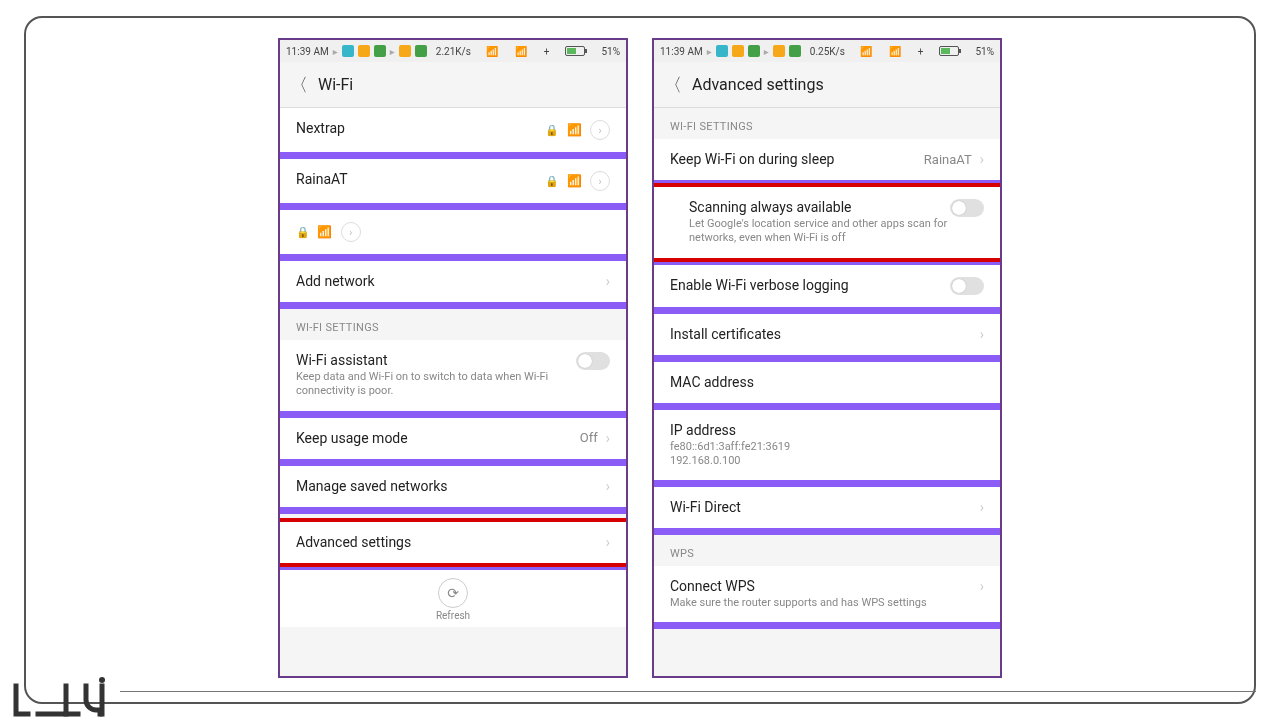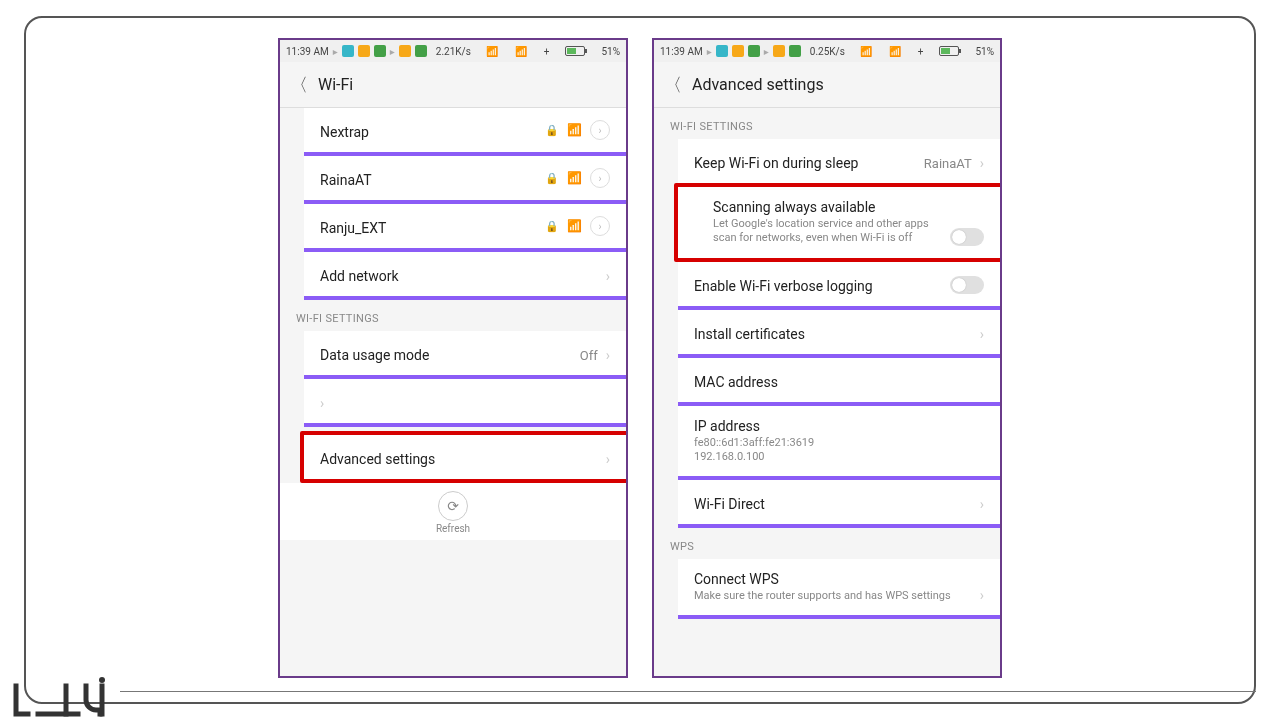--- a/index.html
+++ b/index.html
@@ -67,28 +67,27 @@
   .titlebar .ttl {
     font-size: 16px; font-weight: 400; color:#222;
   }
   .content { flex:1; background:#f5f5f5; overflow:hidden; }
   .section-hdr {
     font-size: 11px; color:#888; padding: 12px 24px 6px 16px; letter-spacing:0.3px;
     background:#f5f5f5;
   }
   .row {
     background:#fff;
-    border-bottom:4px solid #8b5cf6;
+    border-bottom:7px solid #8b5cf6;
     padding: 12px 16px;
     display:flex;
-    align-items:flex-end;
+    align-items:flex-start;
     justify-content:space-between;
     position:relative;
     min-height:48px;
-    margin-left:24px;
   }
   .row .lbls { flex:1; min-width:0; }
   .row .lbl { font-size:14px; color:#222; }
   .row .sub { font-size:11px; color:#888; line-height:1.3; margin-top:2px;}
   .row .right { display:flex; align-items:center; gap:8px; color:#aaa; font-size:13px;}
   .chev { color:#ccc; font-size:14px; }
   .circ-chev {
     width:20px;height:20px;border:1px solid #ddd;border-radius:50%;
     display:flex;align-items:center;justify-content:center;
     font-size:10px;color:#bbb;
@@ -172,48 +171,59 @@
           <div class="lbls">
               <div class="lbl">RainaAT</div>
             </div>
           <div class="right">
             <span class="lock-ico">🔒</span>
             <span class="wifi-ico">📶</span>
             <span class="circ-chev">›</span>
           </div>
         </div>
         <div class="row">
-          <div class="lbls">
-              <div class="lbl">Ranju_EXT</div>
-            </div>
           <div class="right">
             <span class="lock-ico">🔒</span>
             <span class="wifi-ico">📶</span>
             <span class="circ-chev">›</span>
           </div>
         </div>
         <div class="row">
           <div class="lbls">
               <div class="lbl">Add network</div>
             </div>
           <div class="right">
               <span class="chev">›</span>
             </div>
         </div>
         <div class="section-hdr">WI-FI SETTINGS</div>
         <div class="row">
           <div class="lbls">
-              <div class="lbl">Data usage mode</div>
+            <div class="lbl">Wi-Fi assistant</div>
+            <div class="sub">Keep data and Wi-Fi on to switch to data when Wi-Fi connectivity is poor.</div>
+          </div>
+          <div class="right">
+              <span class="toggle">
+                <span class="knob"></span>
+              </span>
+            </div>
+        </div>
+        <div class="row">
+          <div class="lbls">
+              <div class="lbl">Keep usage mode</div>
             </div>
           <div class="right">
             <span class="val">Off</span>
             <span class="chev">›</span>
           </div>
         </div>
         <div class="row">
+          <div class="lbls">
+              <div class="lbl">Manage saved networks</div>
+            </div>
           <div class="right">
               <span class="chev">›</span>
             </div>
         </div>
         <div class="row" style="position:relative;margin-top:8px;">
           <div class="lbls">
               <div class="lbl">Advanced settings</div>
             </div>
           <div class="right">
               <span class="chev">›</span>

